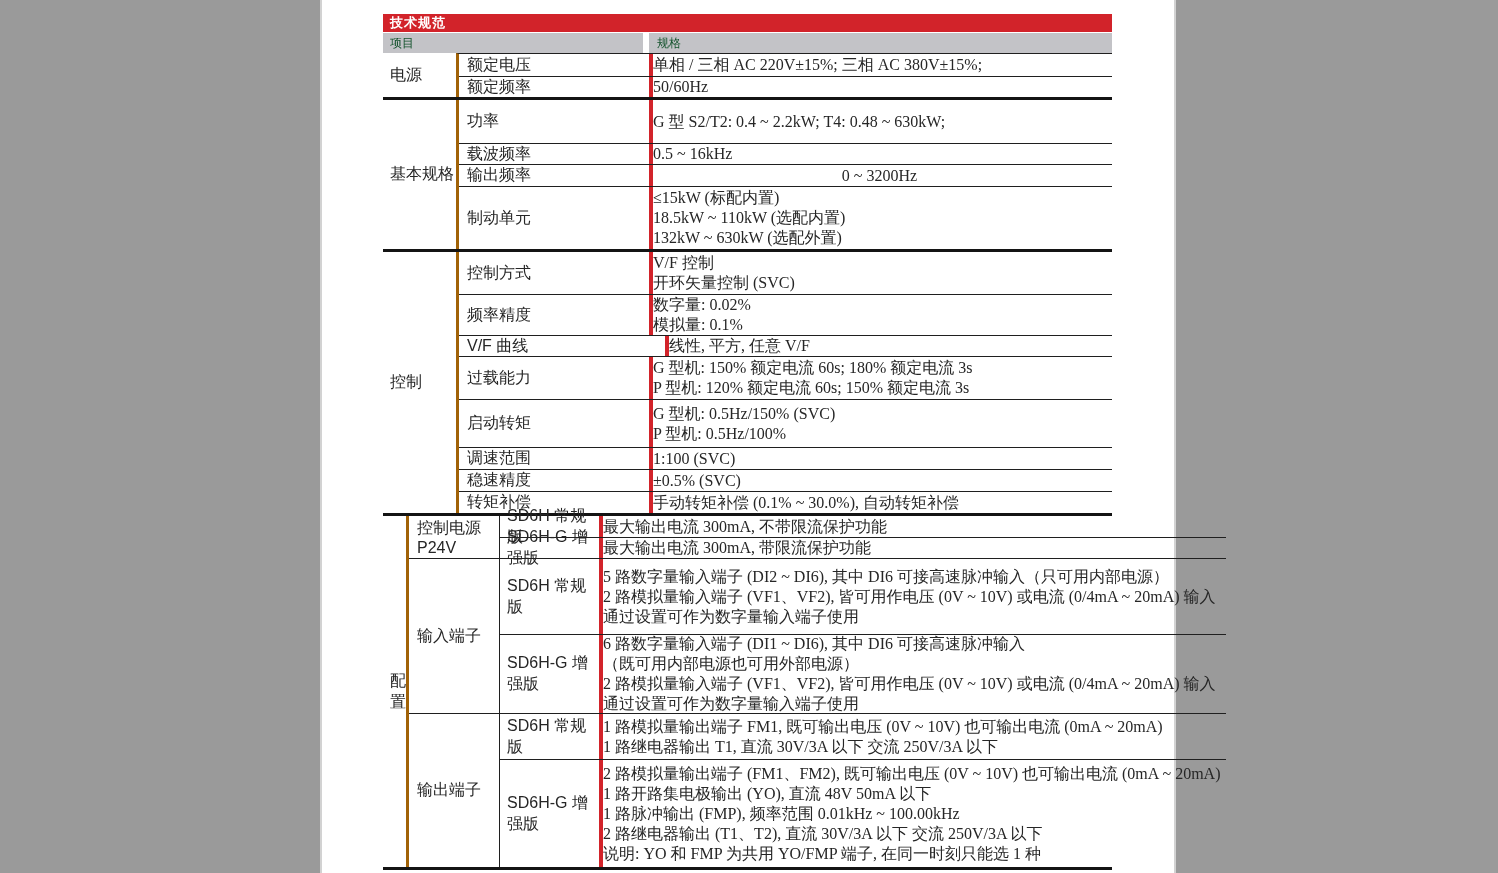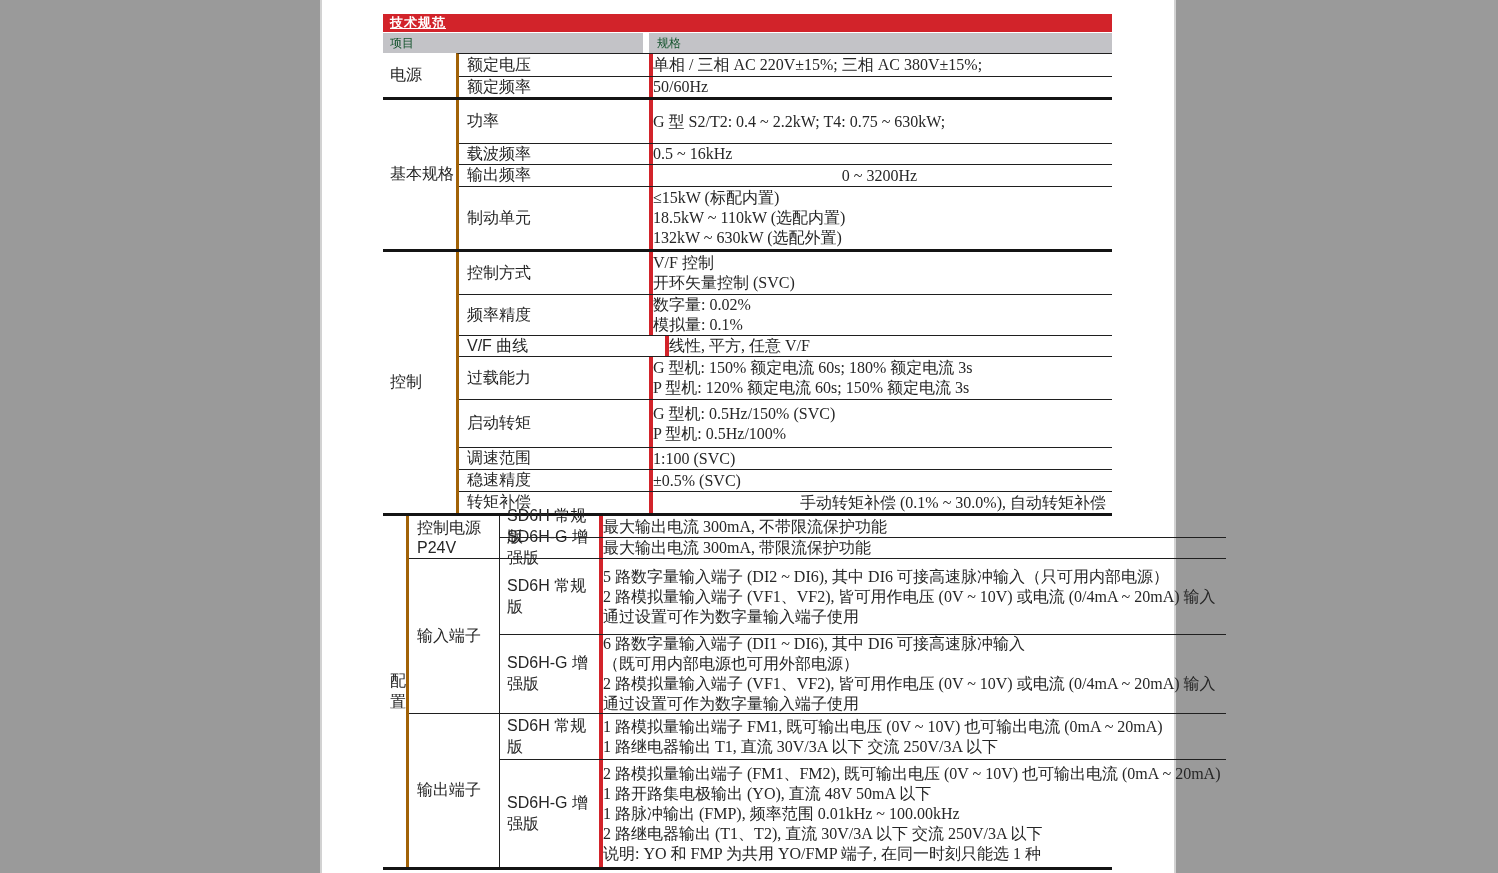--- a/index.html
+++ b/index.html
@@ -7,21 +7,21 @@
   body { font-family:"Liberation Sans","DejaVu Sans",sans-serif; }
   .canvas { position:relative; width:1498px; height:873px; background:#ffffff; overflow:hidden; }
 
   .side-bar { position:absolute; top:0; height:873px; background:#9a9a9a; }
   .side-bar.left  { left:0; width:322px; border-right:2px solid #d2d2d2; }
   .side-bar.right { left:1174px; width:324px; border-left:2px solid #d2d2d2; }
 
   .spec-table { position:absolute; left:383px; top:14px; width:729px; color:#262626; }
 
   .title-bar { height:18px; background:#d2232a; color:#ffffff; font-weight:bold; font-size:13px;
-               display:flex; align-items:center; padding-left:7px; letter-spacing:1px;text-decoration:underline; }
+               display:flex; align-items:center; padding-left:7px; letter-spacing:1px; }
 
   .head-row { margin-top:1px; height:20px; display:flex; font-size:12px; color:#14532d; }
   .head-cell { background:#c3c3c7; display:flex; align-items:center; }
   .head-item { width:260px; padding-left:7px; }
   .head-gap  { width:6px; background:#ffffff; }
   .head-spec { flex:1; padding-left:8px; }
 
   .tbody { border-bottom:3px solid #141414; font-size:16px; }
   .group { display:flex; }
   .group + .group { border-top:3px solid #141414; }
@@ -76,21 +76,21 @@
               </div>
             </div>
           </div>
         </div>
         <div class="group">
           <div class="group-label">基本规格</div>
           <div class="rows">
             <div class="row" style="height: 43px;">
               <div class="item-label">功率</div>
               <div class="spec-cell">
-                <div class="spec-line">G 型 S2/T2: 0.4 ~ 2.2kW; T4: 0.75 ~ 630kW;</div>
+                <div class="spec-line">G 型 S2/T2: 0.4 ~ 2.2kW; T4: 0.48 ~ 630kW;</div>
               </div>
             </div>
             <div class="row" style="height: 21px;">
               <div class="item-label">载波频率</div>
               <div class="spec-cell">
                 <div class="spec-line">0.5 ~ 16kHz</div>
               </div>
             </div>
             <div class="row" style="height: 22px; text-align: center;">
               <div class="item-label">输出频率</div>
@@ -150,21 +150,21 @@
               <div class="spec-cell">
                 <div class="spec-line">1:100 (SVC)</div>
               </div>
             </div>
             <div class="row" style="height: 22px;">
               <div class="item-label">稳速精度</div>
               <div class="spec-cell">
                 <div class="spec-line">±0.5% (SVC)</div>
               </div>
             </div>
-            <div class="row" style="height: 22px; text-align: right;">
+            <div class="row" style="height: 22px;">
               <div class="item-label">转矩补偿</div>
               <div class="spec-cell">
                 <div class="spec-line">手动转矩补偿 (0.1% ~ 30.0%), 自动转矩补偿</div>
               </div>
             </div>
           </div>
         </div>
         <div class="group">
           <div class="group-label">配置</div>
           <div class="rows">

